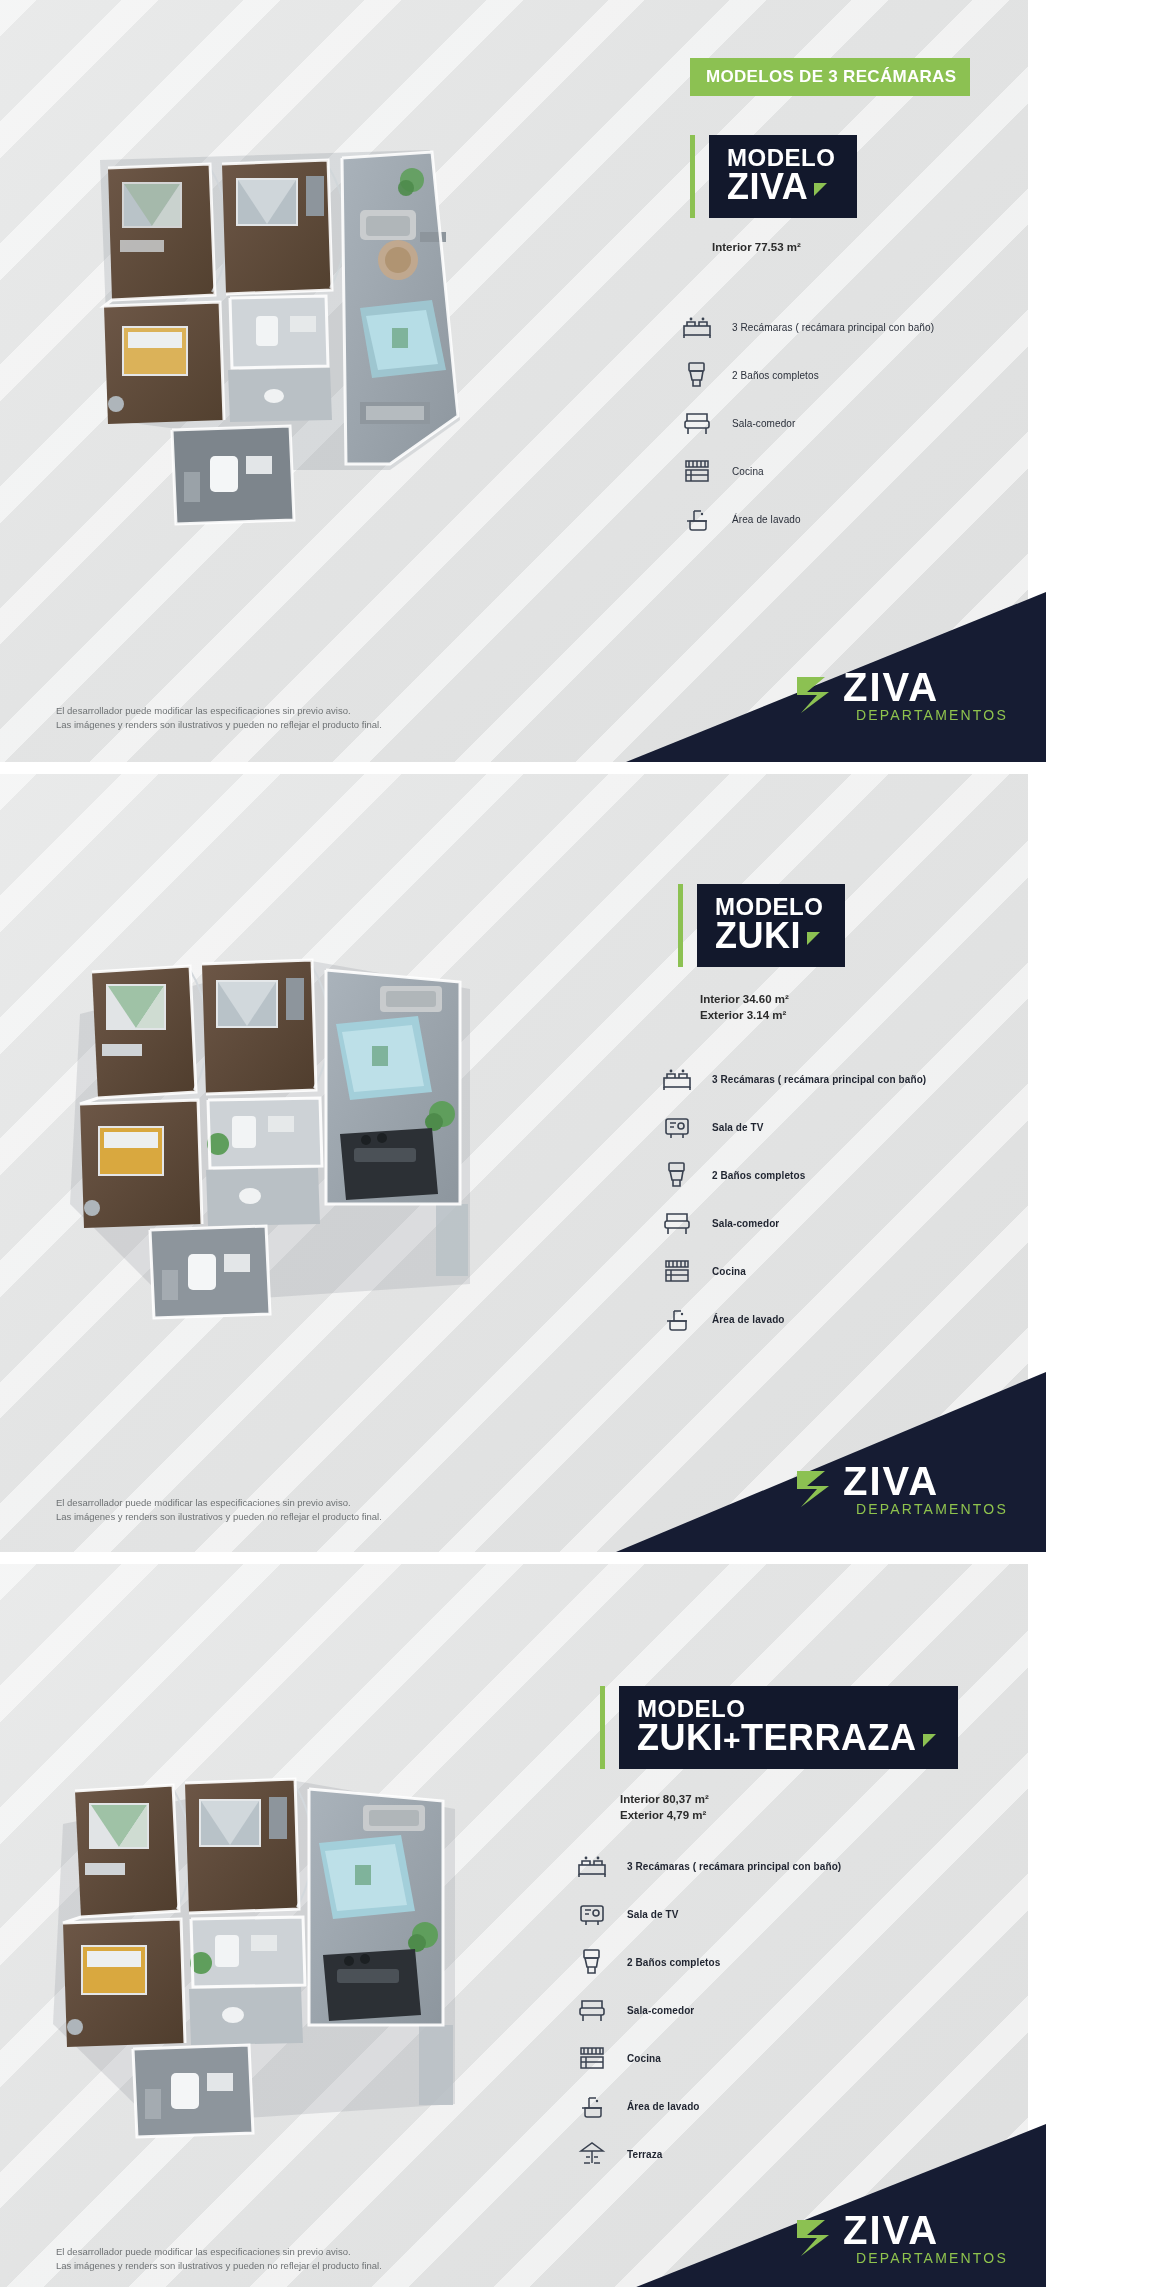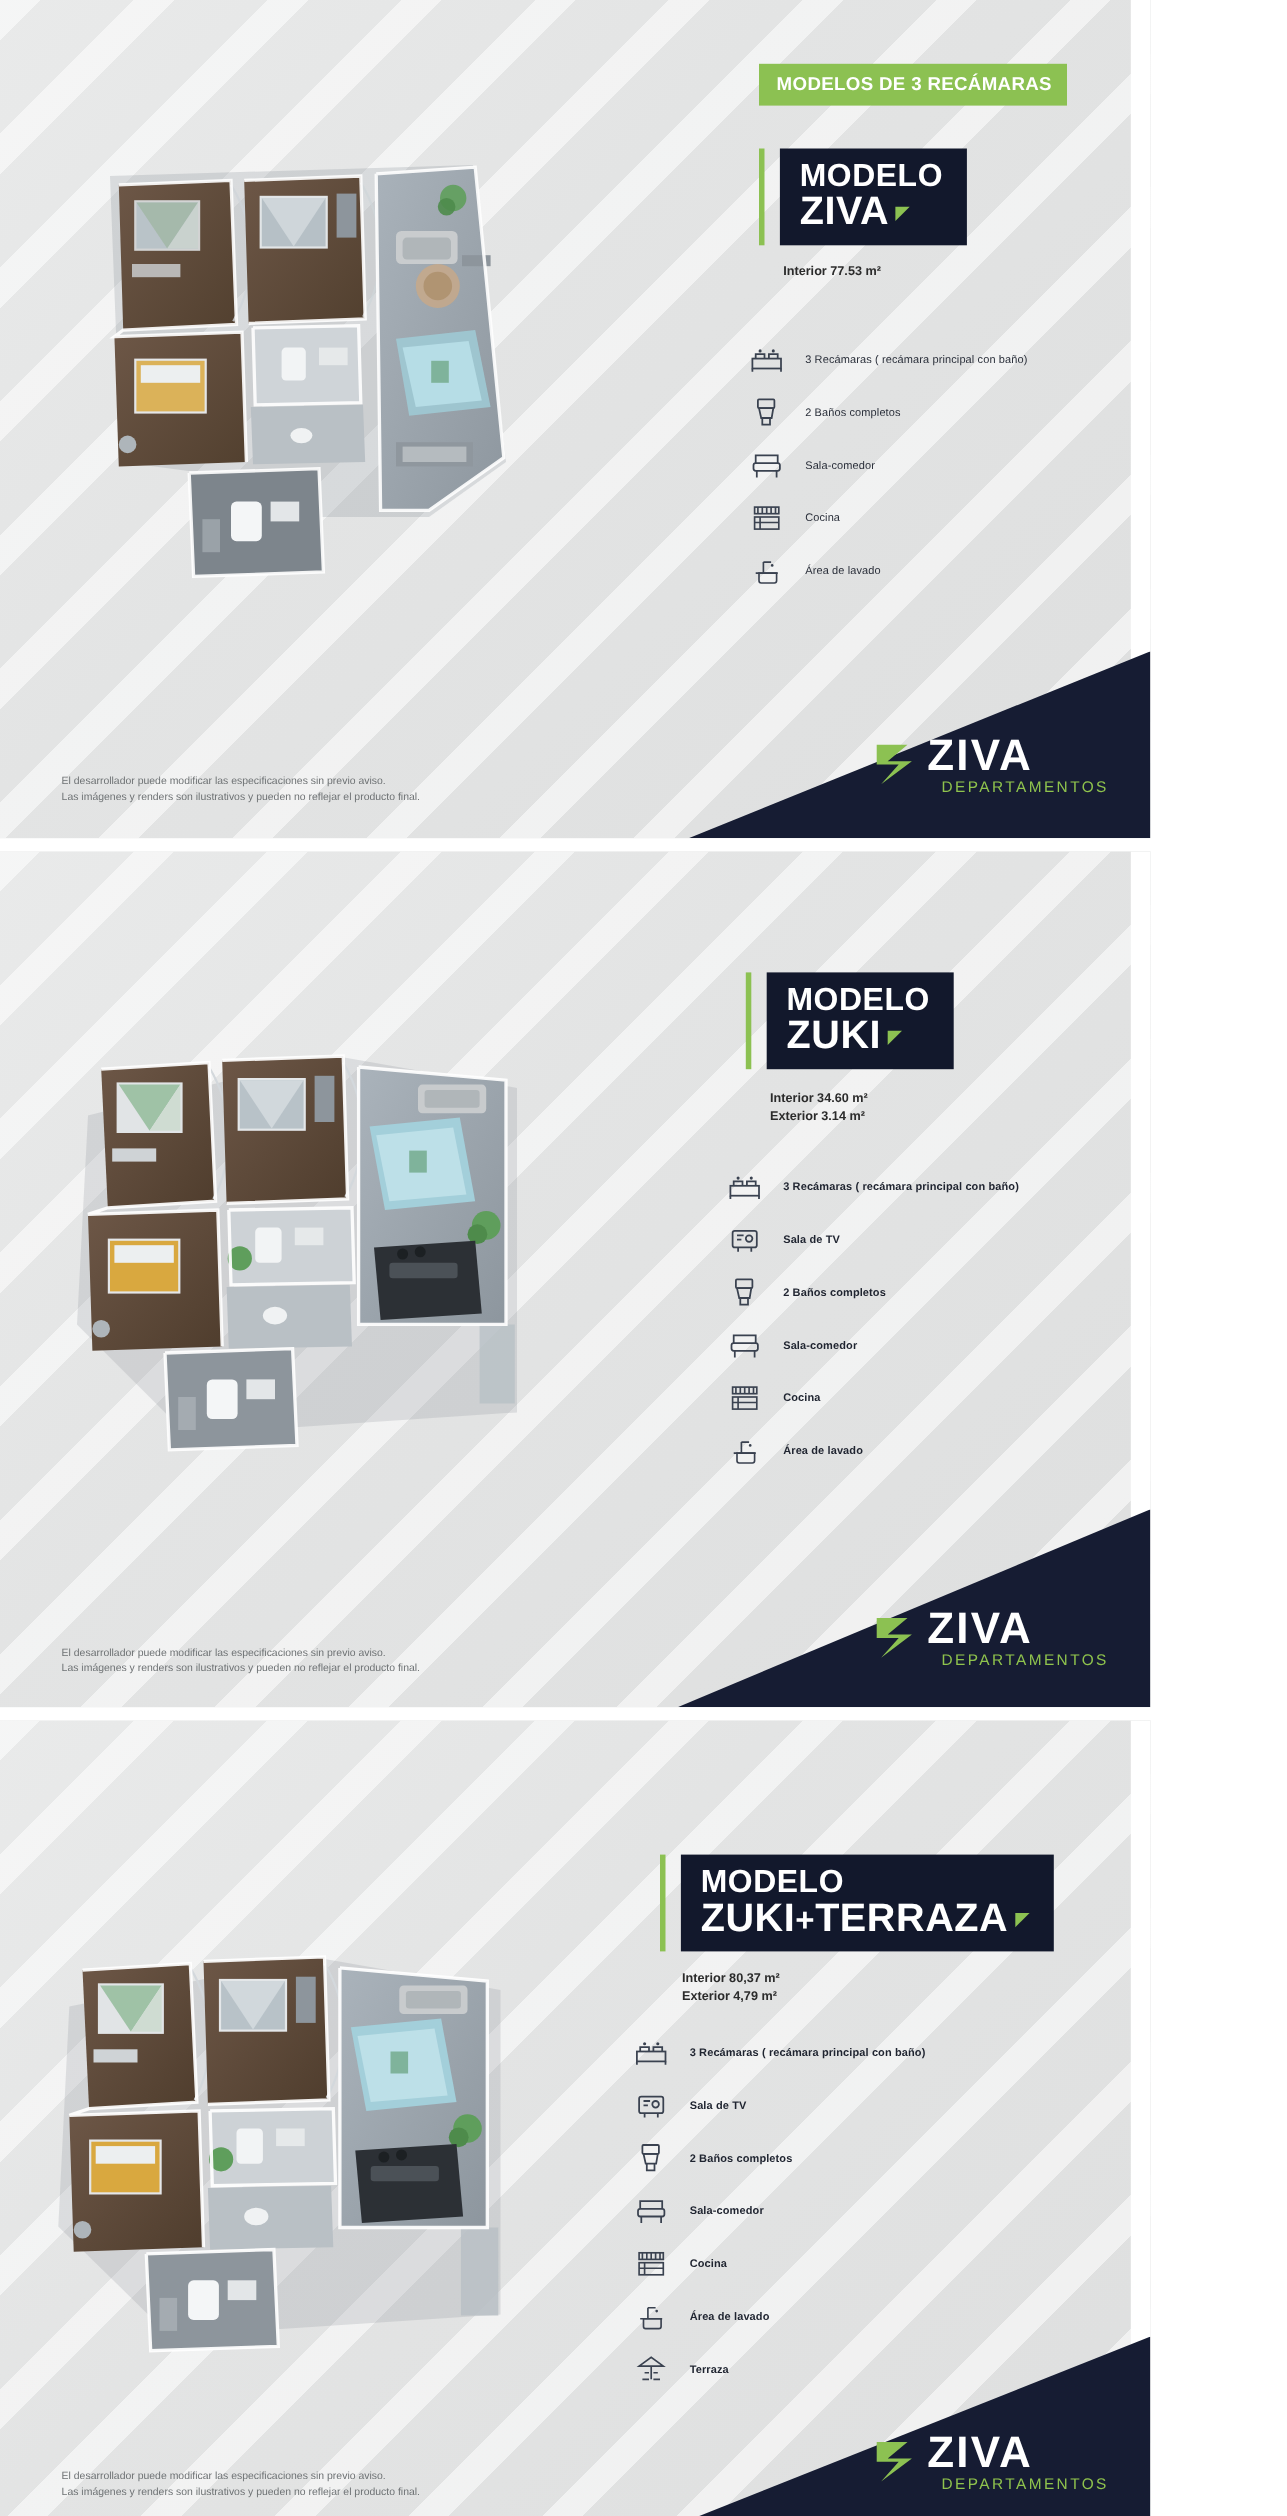--- a/index.html
+++ b/index.html
@@ -125,21 +125,21 @@
     position: relative;
   }
   .title-box .l1,
   .title-box .l2 {
     color: #ffffff;
     font-weight: bold;
     line-height: 0.95;
     letter-spacing: 0.5px;
     display: block;
   }
-  .title-box .l1 { font-size: 29px; }
+  .title-box .l1 { font-size: 24px; }
   .title-box .l2 { font-size: 36px; }
   .title-box .l2 .plus { color: #ffffff; font-size: 30px; }
   .corner-tri {
     display: inline-block;
     width: 0; height: 0;
     border-left: 13px solid #8cc152;
     border-bottom: 13px solid transparent;
     margin-left: 6px;
     vertical-align: 3px;
   }

